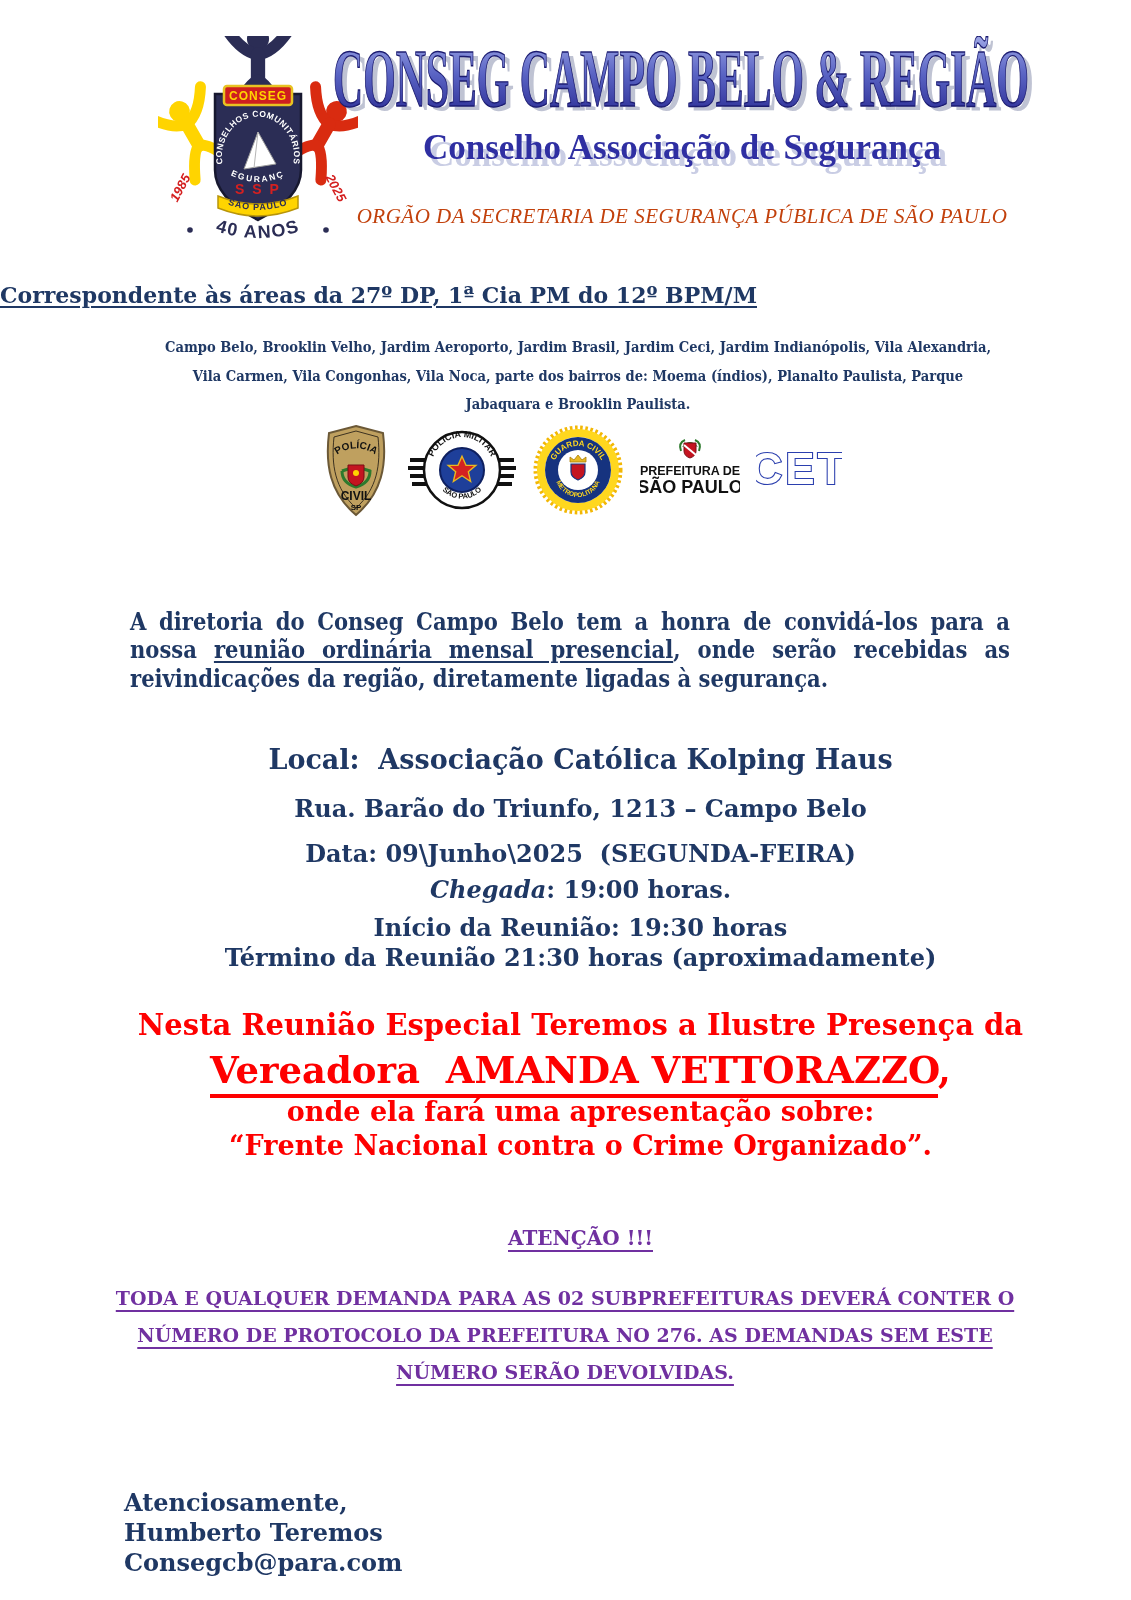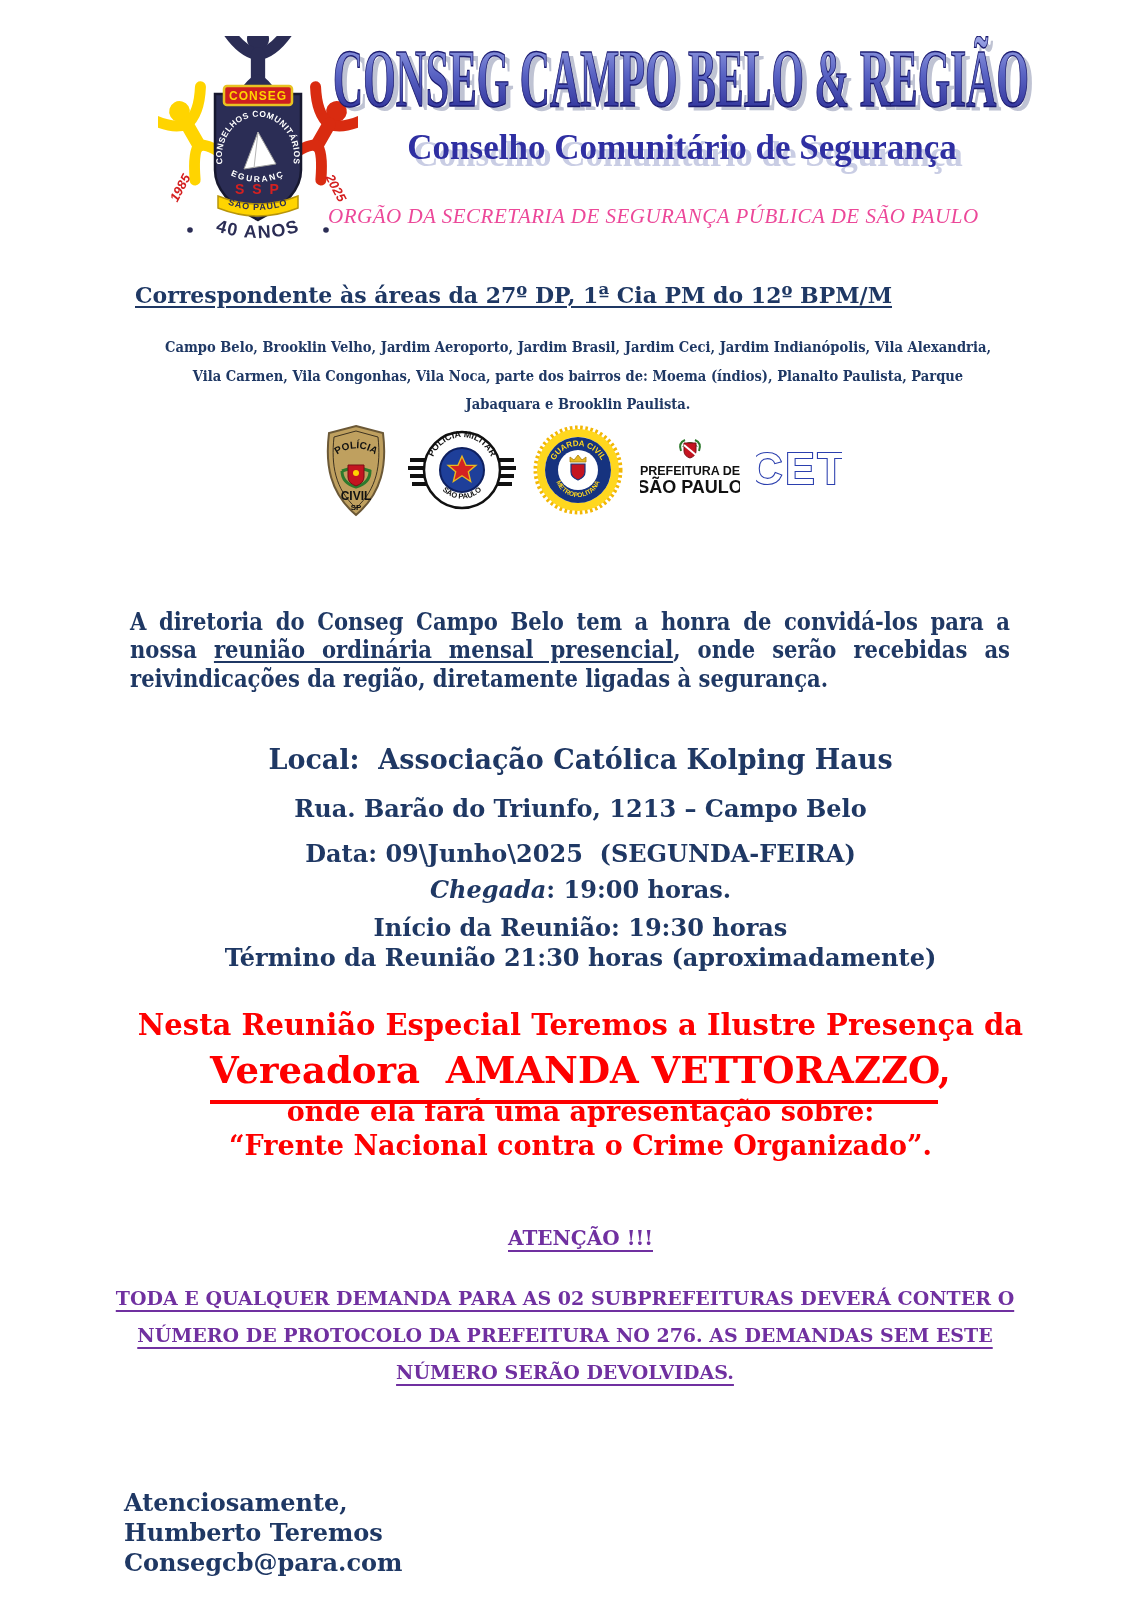--- a/index.html
+++ b/index.html
@@ -5,24 +5,24 @@
   html,body{margin:0;padding:0;background:#ffffff;}
   .page{position:relative;width:1131px;height:1600px;background:#ffffff;overflow:hidden;
         font-family:"DejaVu Serif","Liberation Serif",serif;color:#1f3864;}
   .abs{position:absolute;}
 
   .logo-wrap{left:158px;top:36px;width:200px;height:218px;}
   .title-svg{left:328px;top:36px;width:708px;height:84px;}
   .subtitle{left:328px;top:128px;width:708px;text-align:center;
             font-family:"Liberation Serif",serif;font-weight:bold;font-size:35px;
             color:#2f2fa2;text-shadow:6px 7px 0 #c9cde4;}
-  .org-line{left:328px;top:204px;width:708px;text-align:left;font-style:italic;
-            font-family:"Liberation Serif",serif;font-size:21px;color:#ec4899;letter-spacing:.5px;}
-
-  .juris-head{left:0;top:282px;width:1027px;text-align:center;font-weight:bold;font-size:22px;
+  .org-line{left:328px;top:204px;width:708px;text-align:center;font-style:italic;
+            font-family:"Liberation Serif",serif;font-size:21px;color:#c2410c;letter-spacing:.5px;}
+
+  .juris-head{left:0;top:282px;width:1027px;text-align:left;font-weight:bold;font-size:22px;
               text-decoration:underline;text-decoration-thickness:2px;text-underline-offset:3px;}
   .areas{left:78px;top:333px;width:1000px;transform:scaleX(.845);transform-origin:50% 0;
          text-align:center;font-weight:bold;font-size:15.5px;line-height:1.85;}
 
   .badges{left:30px;top:418px;width:1101px;height:104px;display:flex;align-items:center;
           justify-content:center;gap:16px;}
 
   .invitation{left:130px;top:584px;width:1000px;transform:scaleX(.88);transform-origin:0 0;
               font-weight:bold;font-size:24px;line-height:1.18;text-align:justify;}
   .invitation .u{text-decoration:underline;text-decoration-thickness:2px;text-underline-offset:3px;}
@@ -32,21 +32,21 @@
   .m-addr{top:794px;font-size:24px;}
   .m-date{top:839px;font-size:24px;}
   .m-cheg{top:875px;font-size:24px;}
   .m-ini{top:913px;font-size:24px;}
   .m-ter{top:943px;font-size:24px;}
   .ital{font-style:italic;}
 
   .red{color:#fe0000;}
   .sp-1{top:1008px;font-size:29px;}
   .sp-2{top:1048px;font-size:37px;}
-  .sp-2 .guest{border-bottom:4px solid #fe0000;padding-bottom:8px;white-space:pre-wrap;}
+  .sp-2 .guest{border-bottom:4px solid #fe0000;padding-bottom:2px;white-space:pre-wrap;}
   .sp-3{top:1096px;font-size:27px;}
   .sp-4{top:1130px;font-size:27px;}
 
   .purple{color:#7030a0;}
   .att-head{top:1226px;font-size:20px;text-decoration:underline;
             text-decoration-thickness:2px;text-underline-offset:5px;}
   .att-body{left:115px;top:1280px;width:900px;text-align:center;font-weight:bold;font-size:19px;
             line-height:1.95;text-decoration:underline;text-decoration-thickness:2px;
             text-underline-offset:5px;}
 
@@ -126,21 +126,21 @@
       <linearGradient id="titleGrad" x1="0" y1="0" x2="0" y2="1">
         <stop offset="0" stop-color="#a3ace8"></stop>
         <stop offset="0.45" stop-color="#5a64c4"></stop>
         <stop offset="1" stop-color="#23238c"></stop>
       </linearGradient>
     </defs>
     <text class="serif" x="358" y="74" text-anchor="middle" font-weight="bold" font-size="82" textLength="696" lengthAdjust="spacingAndGlyphs" fill="#b5b9cc" opacity="0.85">CONSEG  CAMPO BELO &amp; REGIÃO</text>
     <text class="serif" x="353" y="70" text-anchor="middle" font-weight="bold" font-size="82" textLength="696" lengthAdjust="spacingAndGlyphs" fill="url(#titleGrad)" stroke="#1b1b70" stroke-width="1.4">CONSEG  CAMPO BELO &amp; REGIÃO</text>
   </svg>
 
-  <div class="abs subtitle">Conselho Comunitário de Segurança</div>
+  <div class="abs subtitle">Conselho Associação de Segurança</div>
   <div class="abs org-line">ORGÃO DA SECRETARIA DE SEGURANÇA PÚBLICA DE SÃO PAULO</div>
 
   <div class="abs juris-head">Correspondente às áreas da 27º DP, 1ª Cia PM do 12º BPM/M</div>
   <div class="abs areas">Campo Belo, Brooklin Velho, Jardim Aeroporto, Jardim Brasil, Jardim Ceci, Jardim Indianópolis, Vila Alexandria, Vila Carmen, Vila Congonhas, Vila Noca, parte dos bairros de: Moema (índios), Planalto Paulista, Parque Jabaquara e Brooklin Paulista.</div>
 
   <div class="abs badges">
 
     <svg viewBox="0 0 72 95" width="72" height="95">
       <path d="M36,3 L63,10 C67,42 62,70 36,92 C10,70 5,42 9,10 Z" fill="#bfa05f" stroke="#6b5836" stroke-width="2"></path>
       <path d="M36,8 L58,14 C61,42 57,66 36,85 C15,66 11,42 14,14 Z" fill="none" stroke="#3d3categorical220" stroke-width="0"></path>

